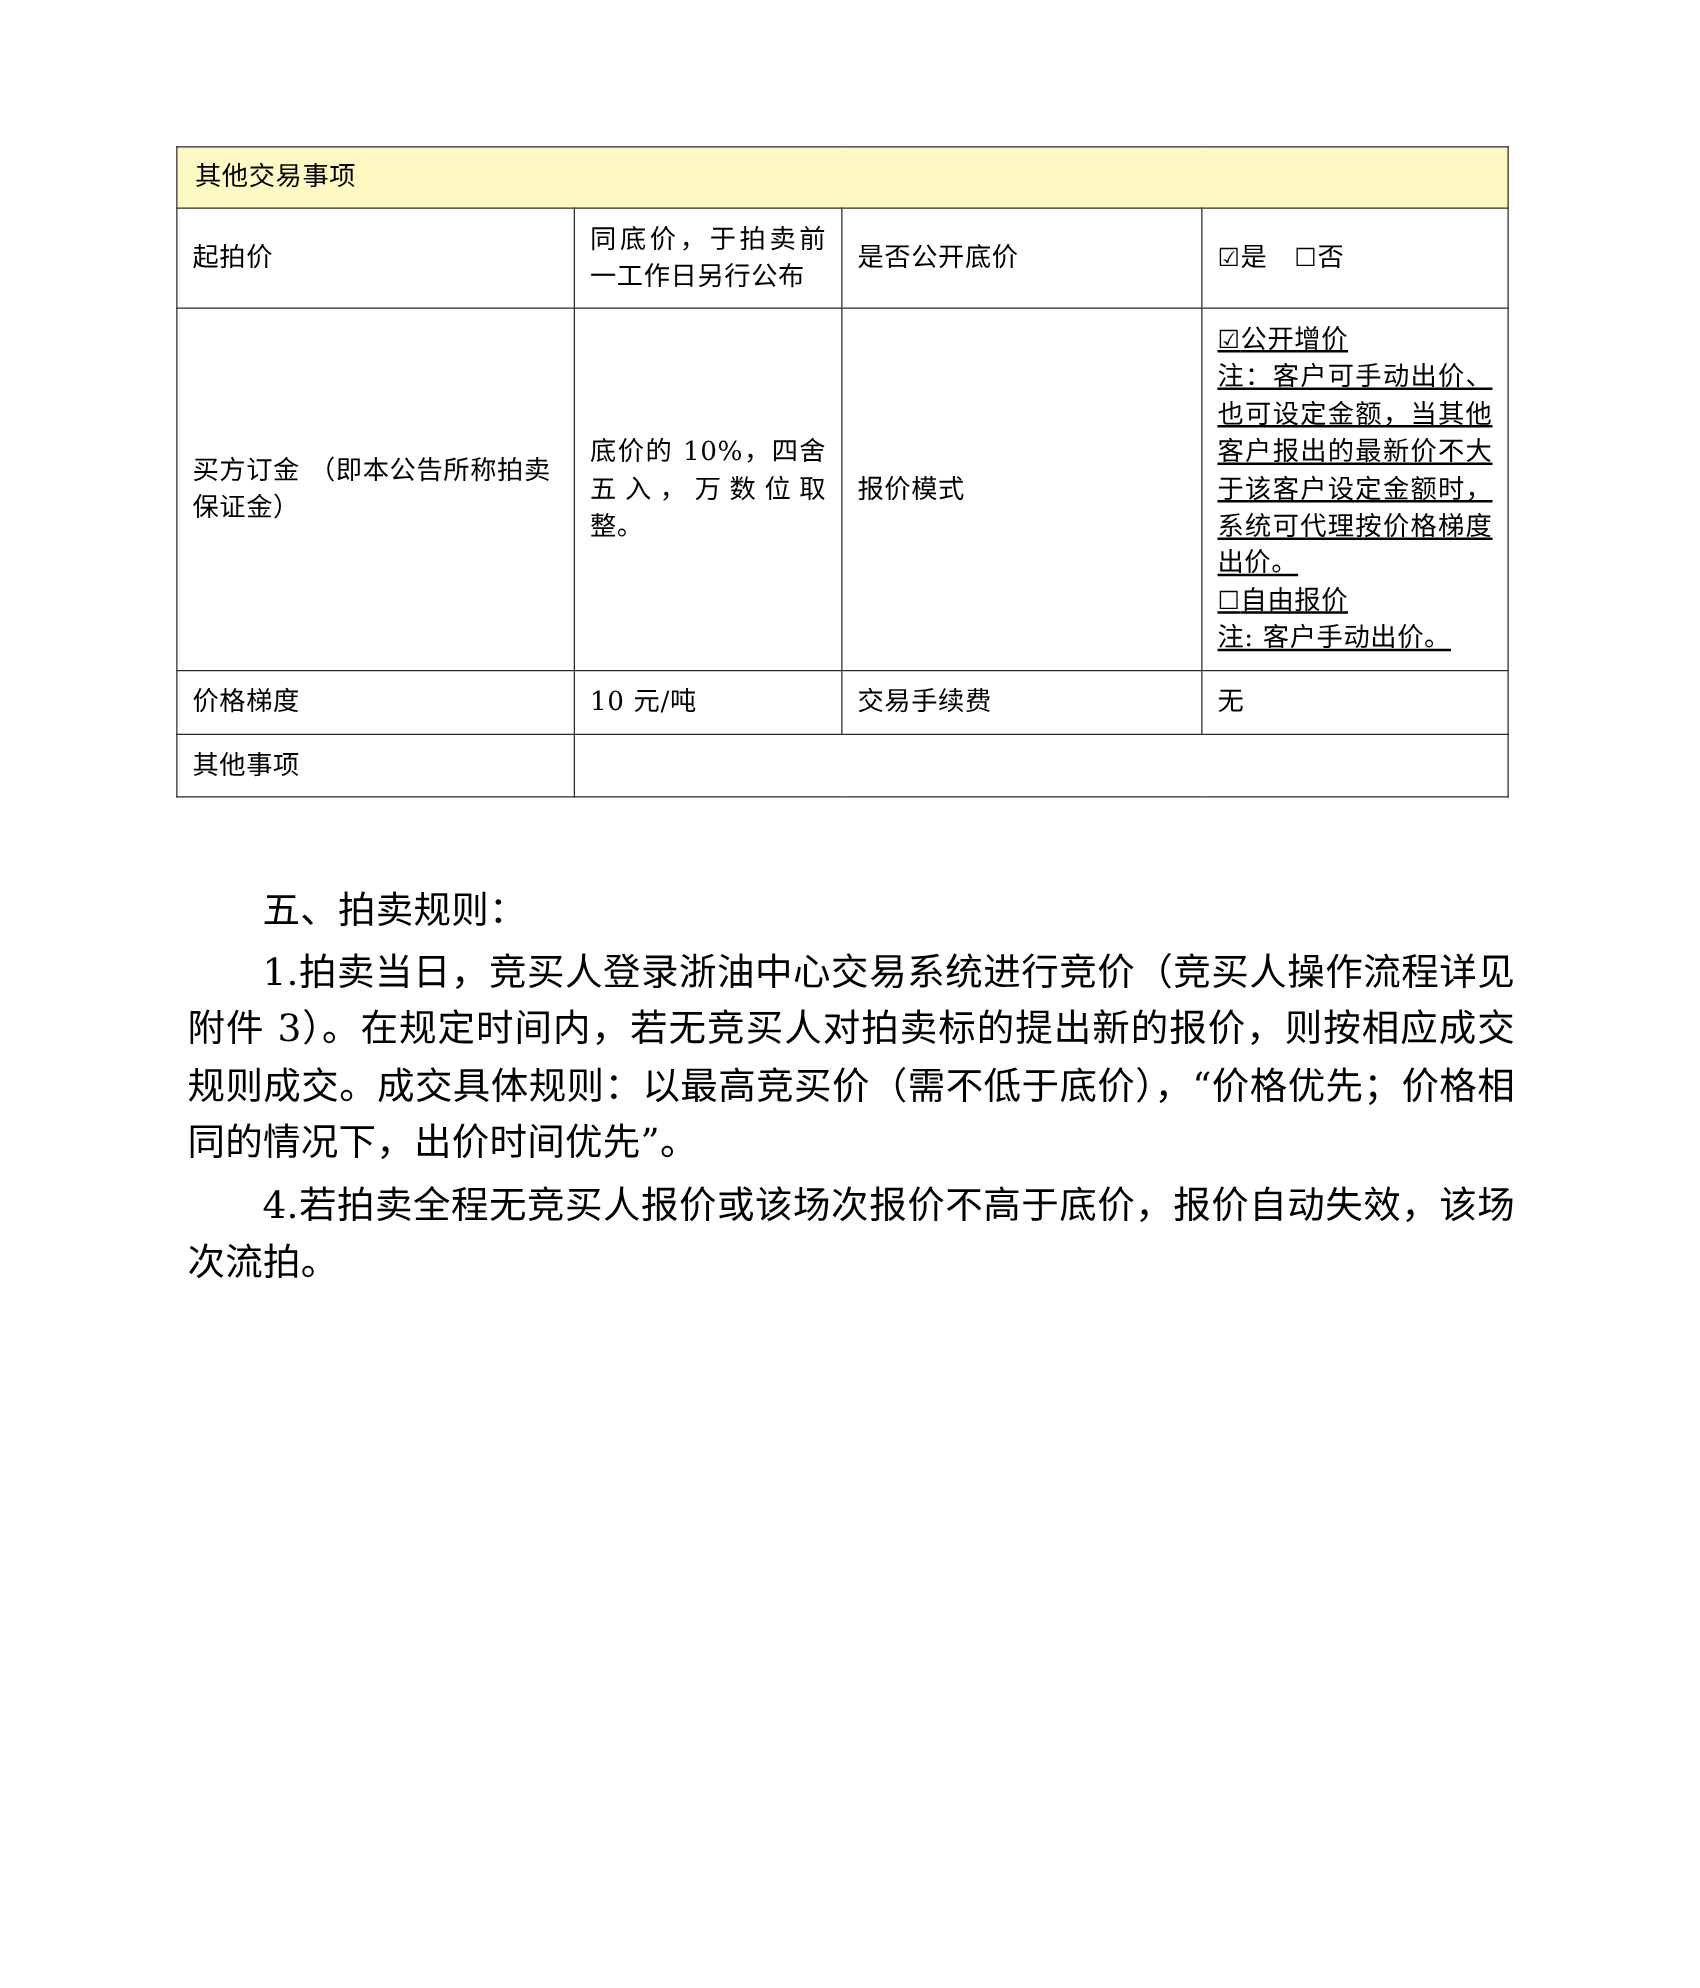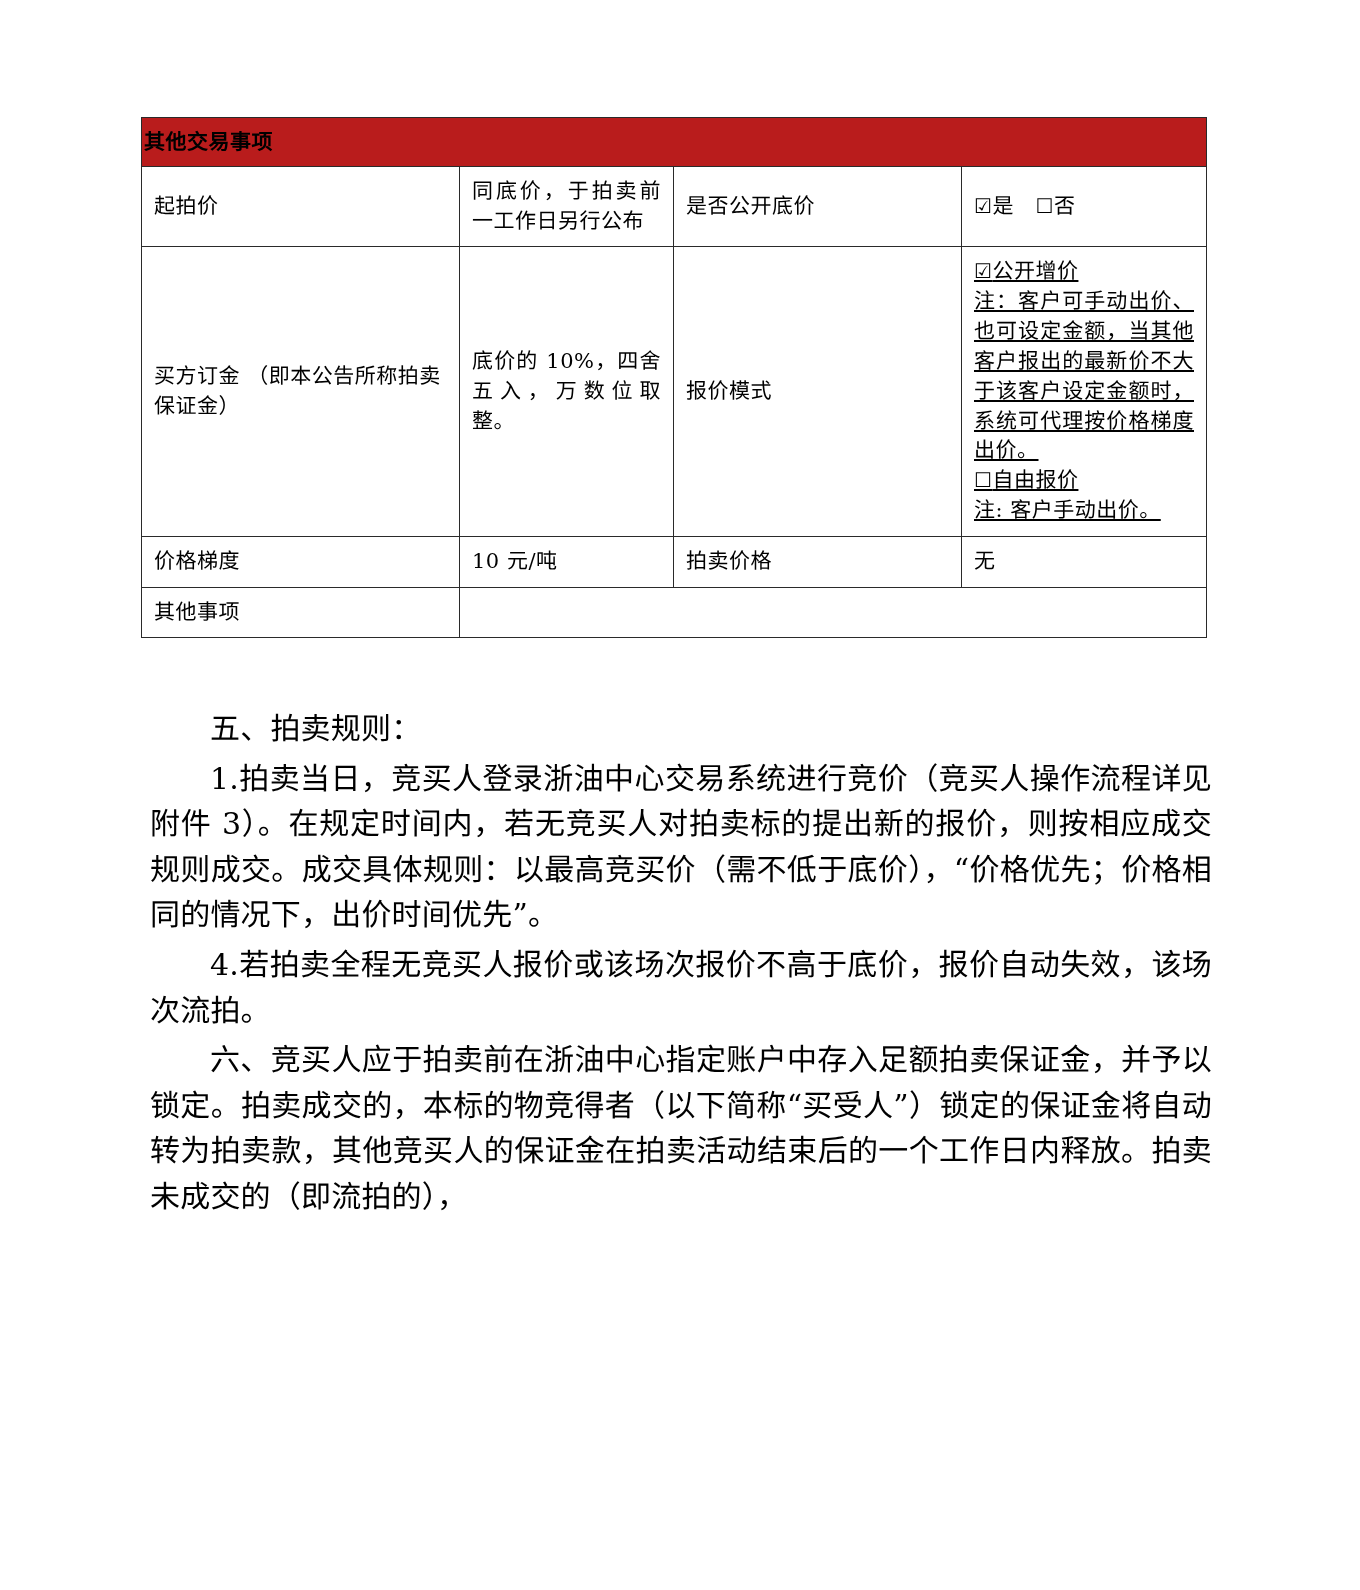--- a/index.html
+++ b/index.html
@@ -38,24 +38,24 @@
     border: 1px solid #2a2a2a;
     padding: 10px 12px;
     vertical-align: middle;
     font-size: 21px;
     line-height: 1.42;
     font-family: "DejaVu Serif", "Liberation Serif", serif;
     letter-spacing: 0.5px;
     word-break: break-all;
   }
   .hdr-cell {
-    background: #b91c1c;
-    font-weight: bold;
+    background: #fef9c3;
+    font-weight: normal;
     font-size: 22px;
-    padding: 9px 2px !important;
+    padding: 9px 14px !important;
     letter-spacing: 1px;
   }
   .col-a { width: 318px; }
   .col-b { width: 214px; }
   .col-c { width: 288px; }
   .col-d { width: 245px; }
 
   .cell-top { vertical-align: top; }
 
   .justify-cell {
@@ -127,31 +127,30 @@
           <div><span class="cbox">☑</span><span>公开增价</span></div>
           <div class="justify-cell">注：客户可手动出价、也可设定金额，当其他客户报出的最新价不大于该客户设定金额时，系统可代理按价格梯度出价。</div>
           <div><span class="cbox">☐</span><span>自由报价</span></div>
           <div>注: 客户手动出价。</div>
         </td>
       </tr>
 
       <tr>
         <td>价格梯度</td>
         <td>10 元/吨</td>
-        <td>拍卖价格</td>
+        <td>交易手续费</td>
         <td>无</td>
       </tr>
 
       <tr>
         <td>其他事项</td>
         <td colspan="3"></td>
       </tr>
     </tbody>
   </table>
 
   <div class="body-text">
     <p class="para indent2">五、拍卖规则：</p>
     <p class="para indent2">1.拍卖当日，竞买人登录浙油中心交易系统进行竞价（竞买人操作流程详见附件 3）。在规定时间内，若无竞买人对拍卖标的提出新的报价，则按相应成交规则成交。成交具体规则：以最高竞买价（需不低于底价），“价格优先；价格相同的情况下，出价时间优先”。</p>
     <p class="para indent2">4.若拍卖全程无竞买人报价或该场次报价不高于底价，报价自动失效，该场次流拍。</p>
-    <p class="para indent2">六、竞买人应于拍卖前在浙油中心指定账户中存入足额拍卖保证金，并予以锁定。拍卖成交的，本标的物竞得者（以下简称“买受人”）锁定的保证金将自动转为拍卖款，其他竞买人的保证金在拍卖活动结束后的一个工作日内释放。拍卖未成交的（即流拍的），</p>
   </div>
 
 </div>
 
 </body></html>

